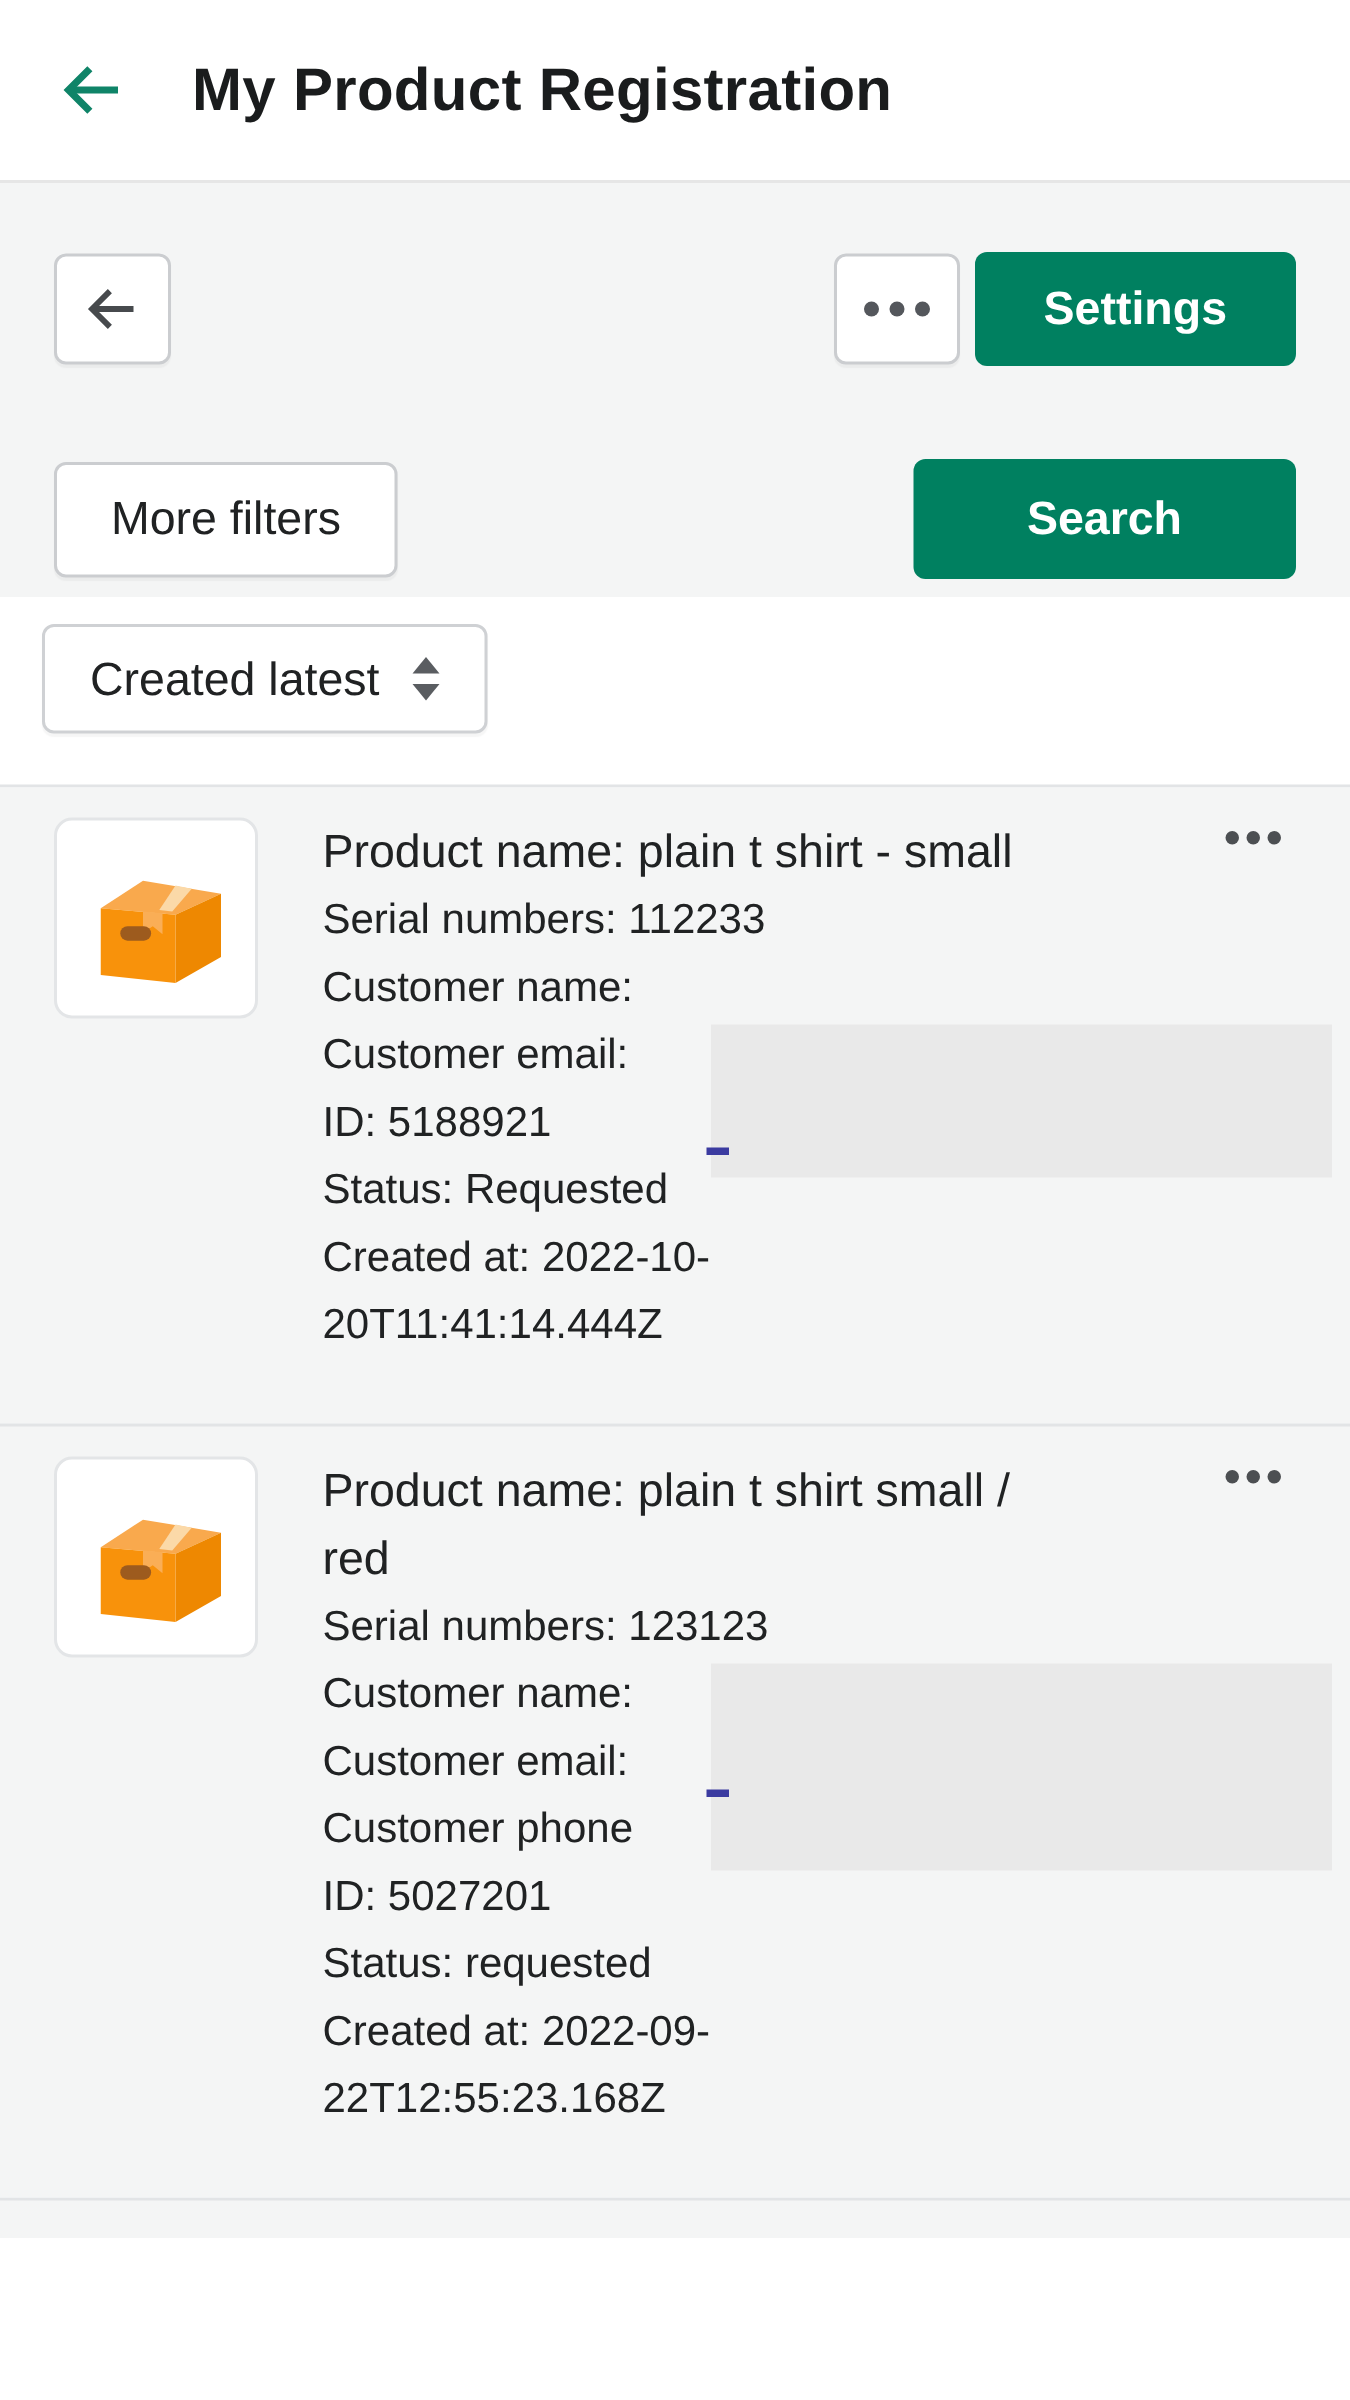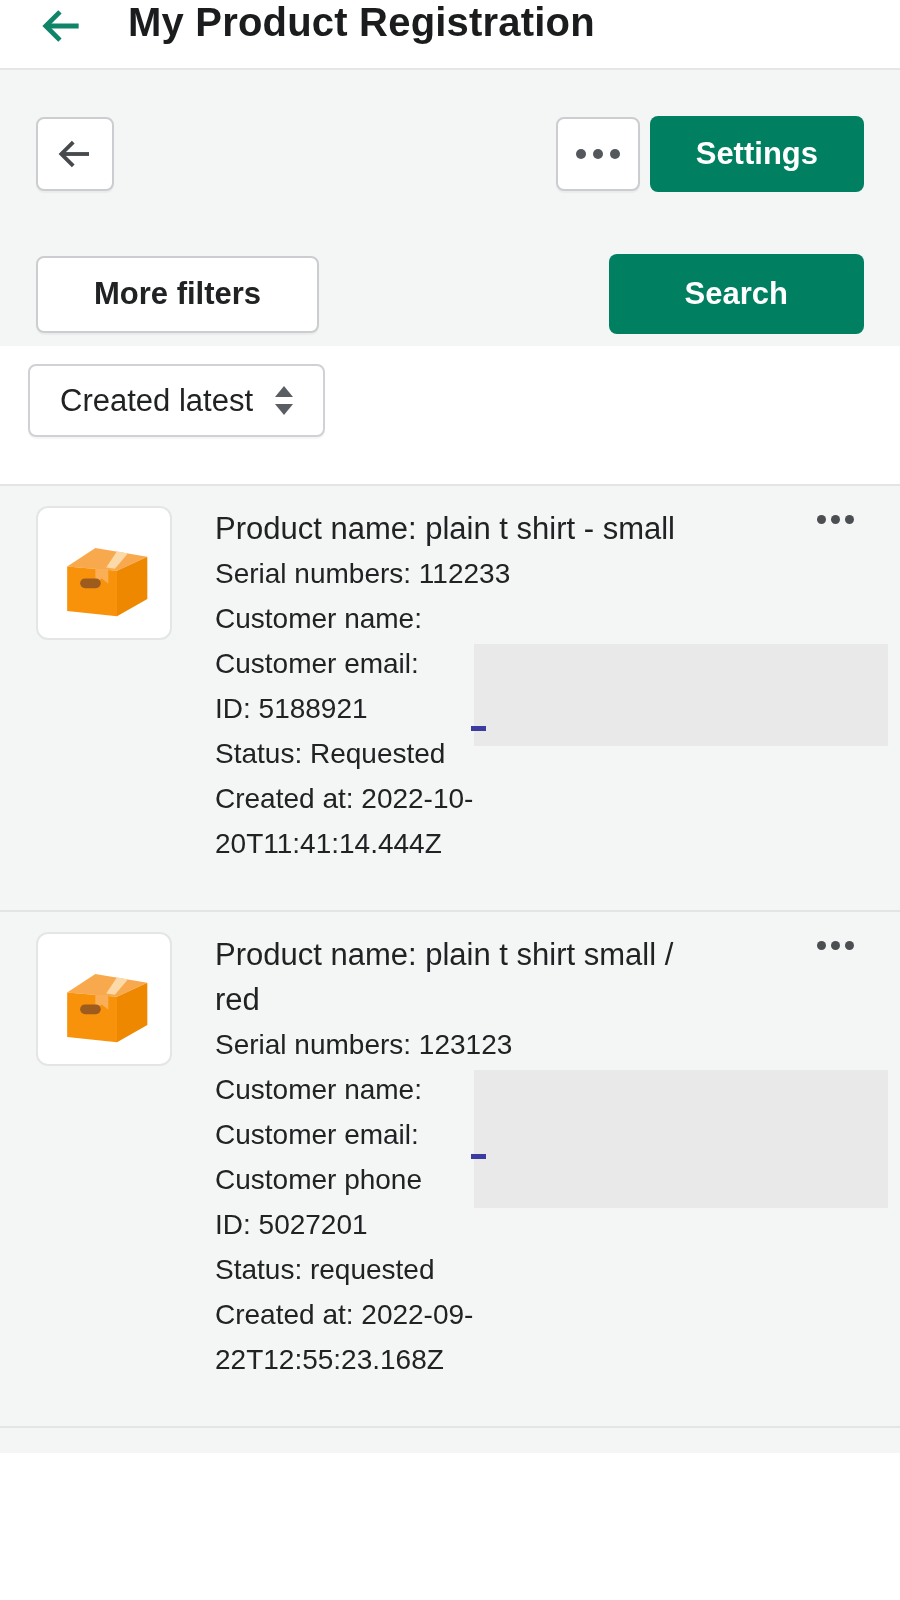--- a/index.html
+++ b/index.html
@@ -9,43 +9,43 @@
     --c-surface_subdued:#f4f5f5;
     --c-redaction:#e9e9e9;
     --c-divider:#e2e4e6;
     --c-link:#3b3ba0;
   }
   *{box-sizing:border-box;margin:0;padding:0;font-family:"Liberation Sans","DejaVu Sans",sans-serif;}
   html,body{background:#fff;}
   .screen{position:relative;width:900px;height:1600px;overflow:hidden;background:#fff;}
 
   
-  .appbar{height:70px;background:#fff;display:flex;padding:0 36px;border-bottom:2px solid #e6e6e6;}
+  .appbar{height:122px;background:#fff;display:flex;align-items:center;padding:0 36px;border-bottom:2px solid #e6e6e6;}
   .appbar .backbtn{background:none;border:none;width:52px;height:52px;display:flex;align-items:center;justify-content:center;cursor:pointer;}
   .appbar-title{font-size:40px;font-weight:600;color:#1a1c1d;margin-left:40px;letter-spacing:.2px;}
 
   
   .pagehead{background:var(--c-surface_subdued);padding:46px 36px 12px 36px;}
   .toolbar-row{display:flex;align-items:center;}
   .spacer{flex:1;}
   .btn{display:inline-flex;align-items:center;justify-content:center;border-radius:8px;cursor:pointer;font-size:31px;color:var(--c-text);}
   .btn-plain{background:#fff;border:2px solid #cbcdd0;box-shadow:0 2px 1px rgba(0,0,0,.04);}
   .btn-primary{background:var(--c-primary);border:none;color:#fff;font-weight:600;}
   .sq-back{width:78px;height:74px;}
   .sq-dots{width:84px;height:74px;margin-right:10px;}
   .settings{height:76px;padding:0 46px;}
   .dots{display:inline-flex;gap:7px;align-items:center;}
   .dots i{width:10px;height:10px;border-radius:50%;background:#54575c;display:block;}
   h1.page-title{font-size:47px;line-height:56px;font-weight:700;color:var(--c-text);margin-top:34px;}
   .filter-row{display:flex;align-items:center;margin-top:62px;}
-  .more-filters{height:77px;padding:0 56px;font-weight:700;}
+  .more-filters{height:77px;padding:0 36px;font-weight:400;}
   .search{height:80px;padding:0 76px;}
 
   
-  .sortbar{background:#fff;padding:18px 0 47px 28px;border-bottom:2px solid var(--c-divider);}
+  .sortbar{background:#fff;padding:18px 0 34px 28px;border-bottom:2px solid var(--c-divider);}
   .sort-btn{height:73px;padding:0 30px;gap:22px;border:2px solid #cfd1d4;box-shadow:0 2px 1px rgba(0,0,0,.04);}
   .updown{display:inline-flex;flex-direction:column;gap:7px;align-items:center;}
   .updown .tri-up{width:0;height:0;border-left:9px solid transparent;border-right:9px solid transparent;border-bottom:11px solid #5a5d61;display:block;}
   .updown .tri-down{width:0;height:0;border-left:9px solid transparent;border-right:9px solid transparent;border-top:11px solid #5a5d61;display:block;}
 
   
   .item{position:relative;background:var(--c-surface_subdued);display:flex;align-items:flex-start;padding:20px 36px 44px 36px;}
   .item + .item{border-top:2px solid var(--c-divider);}
   .thumb{flex:none;width:136px;height:134px;background:#fff;border:2px solid #e3e5e7;border-radius:12px;display:flex;align-items:center;justify-content:center;}
   .content{margin-left:43px;width:565px;position:relative;z-index:1;}

